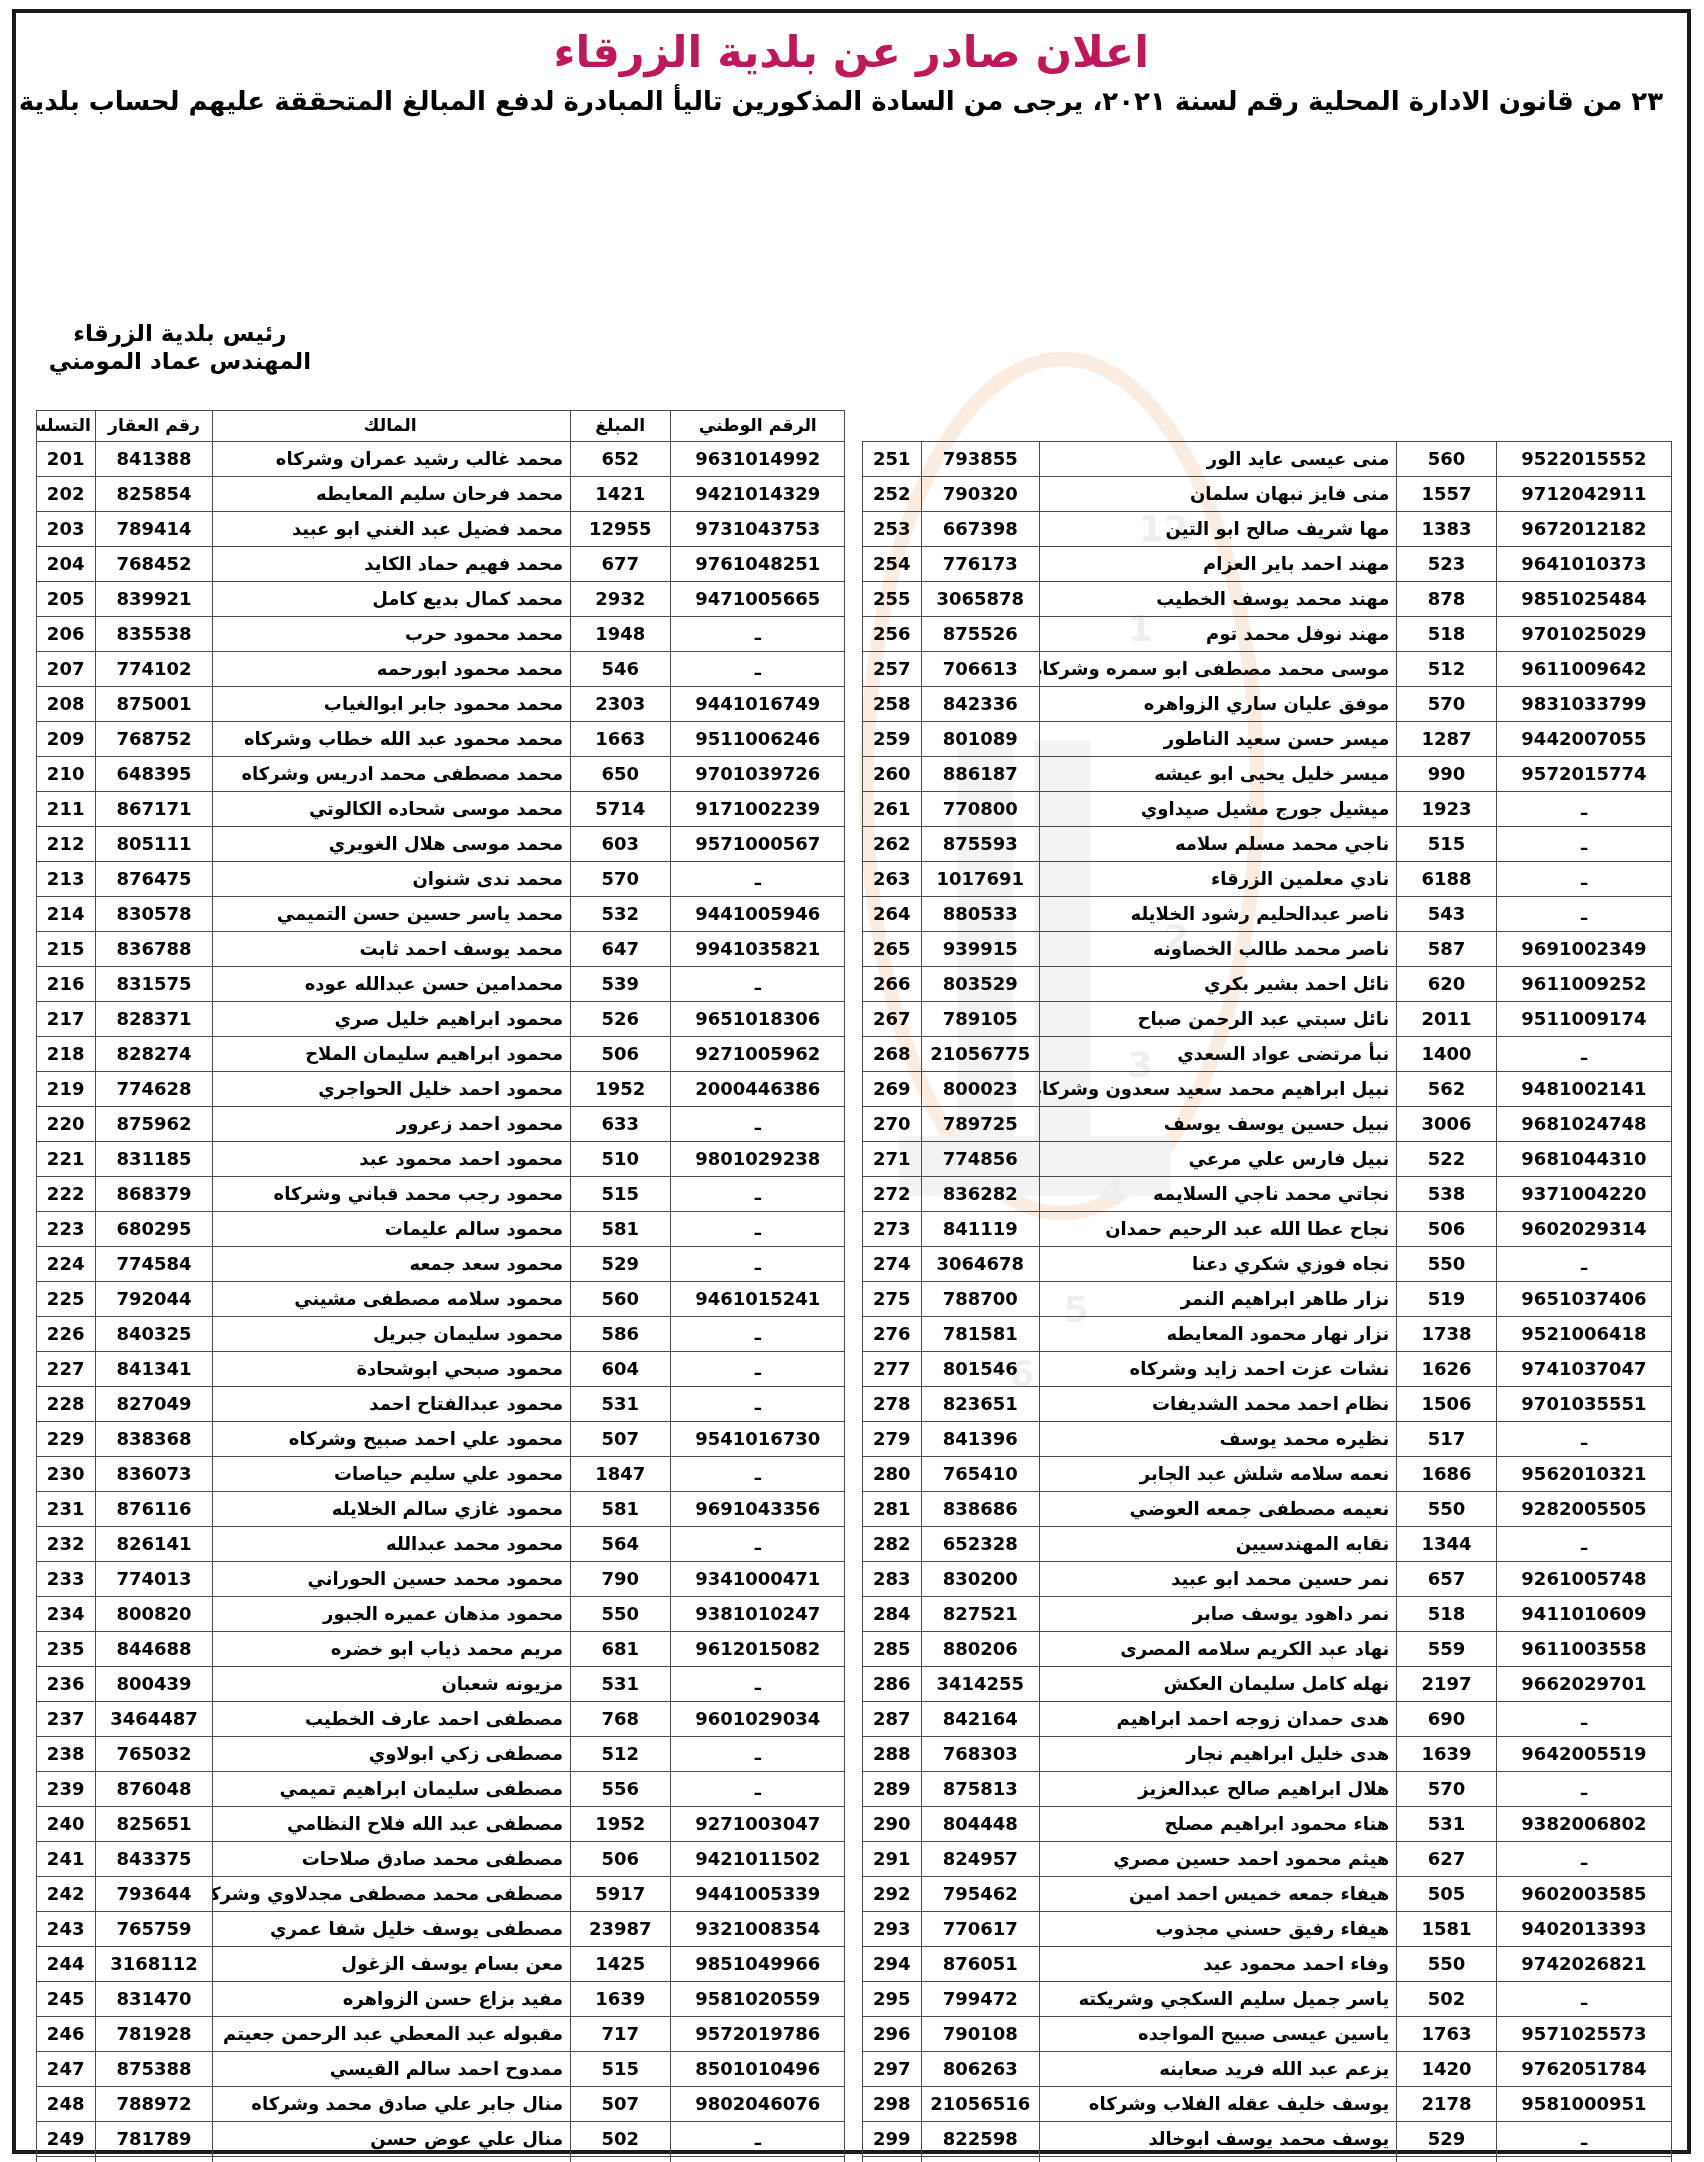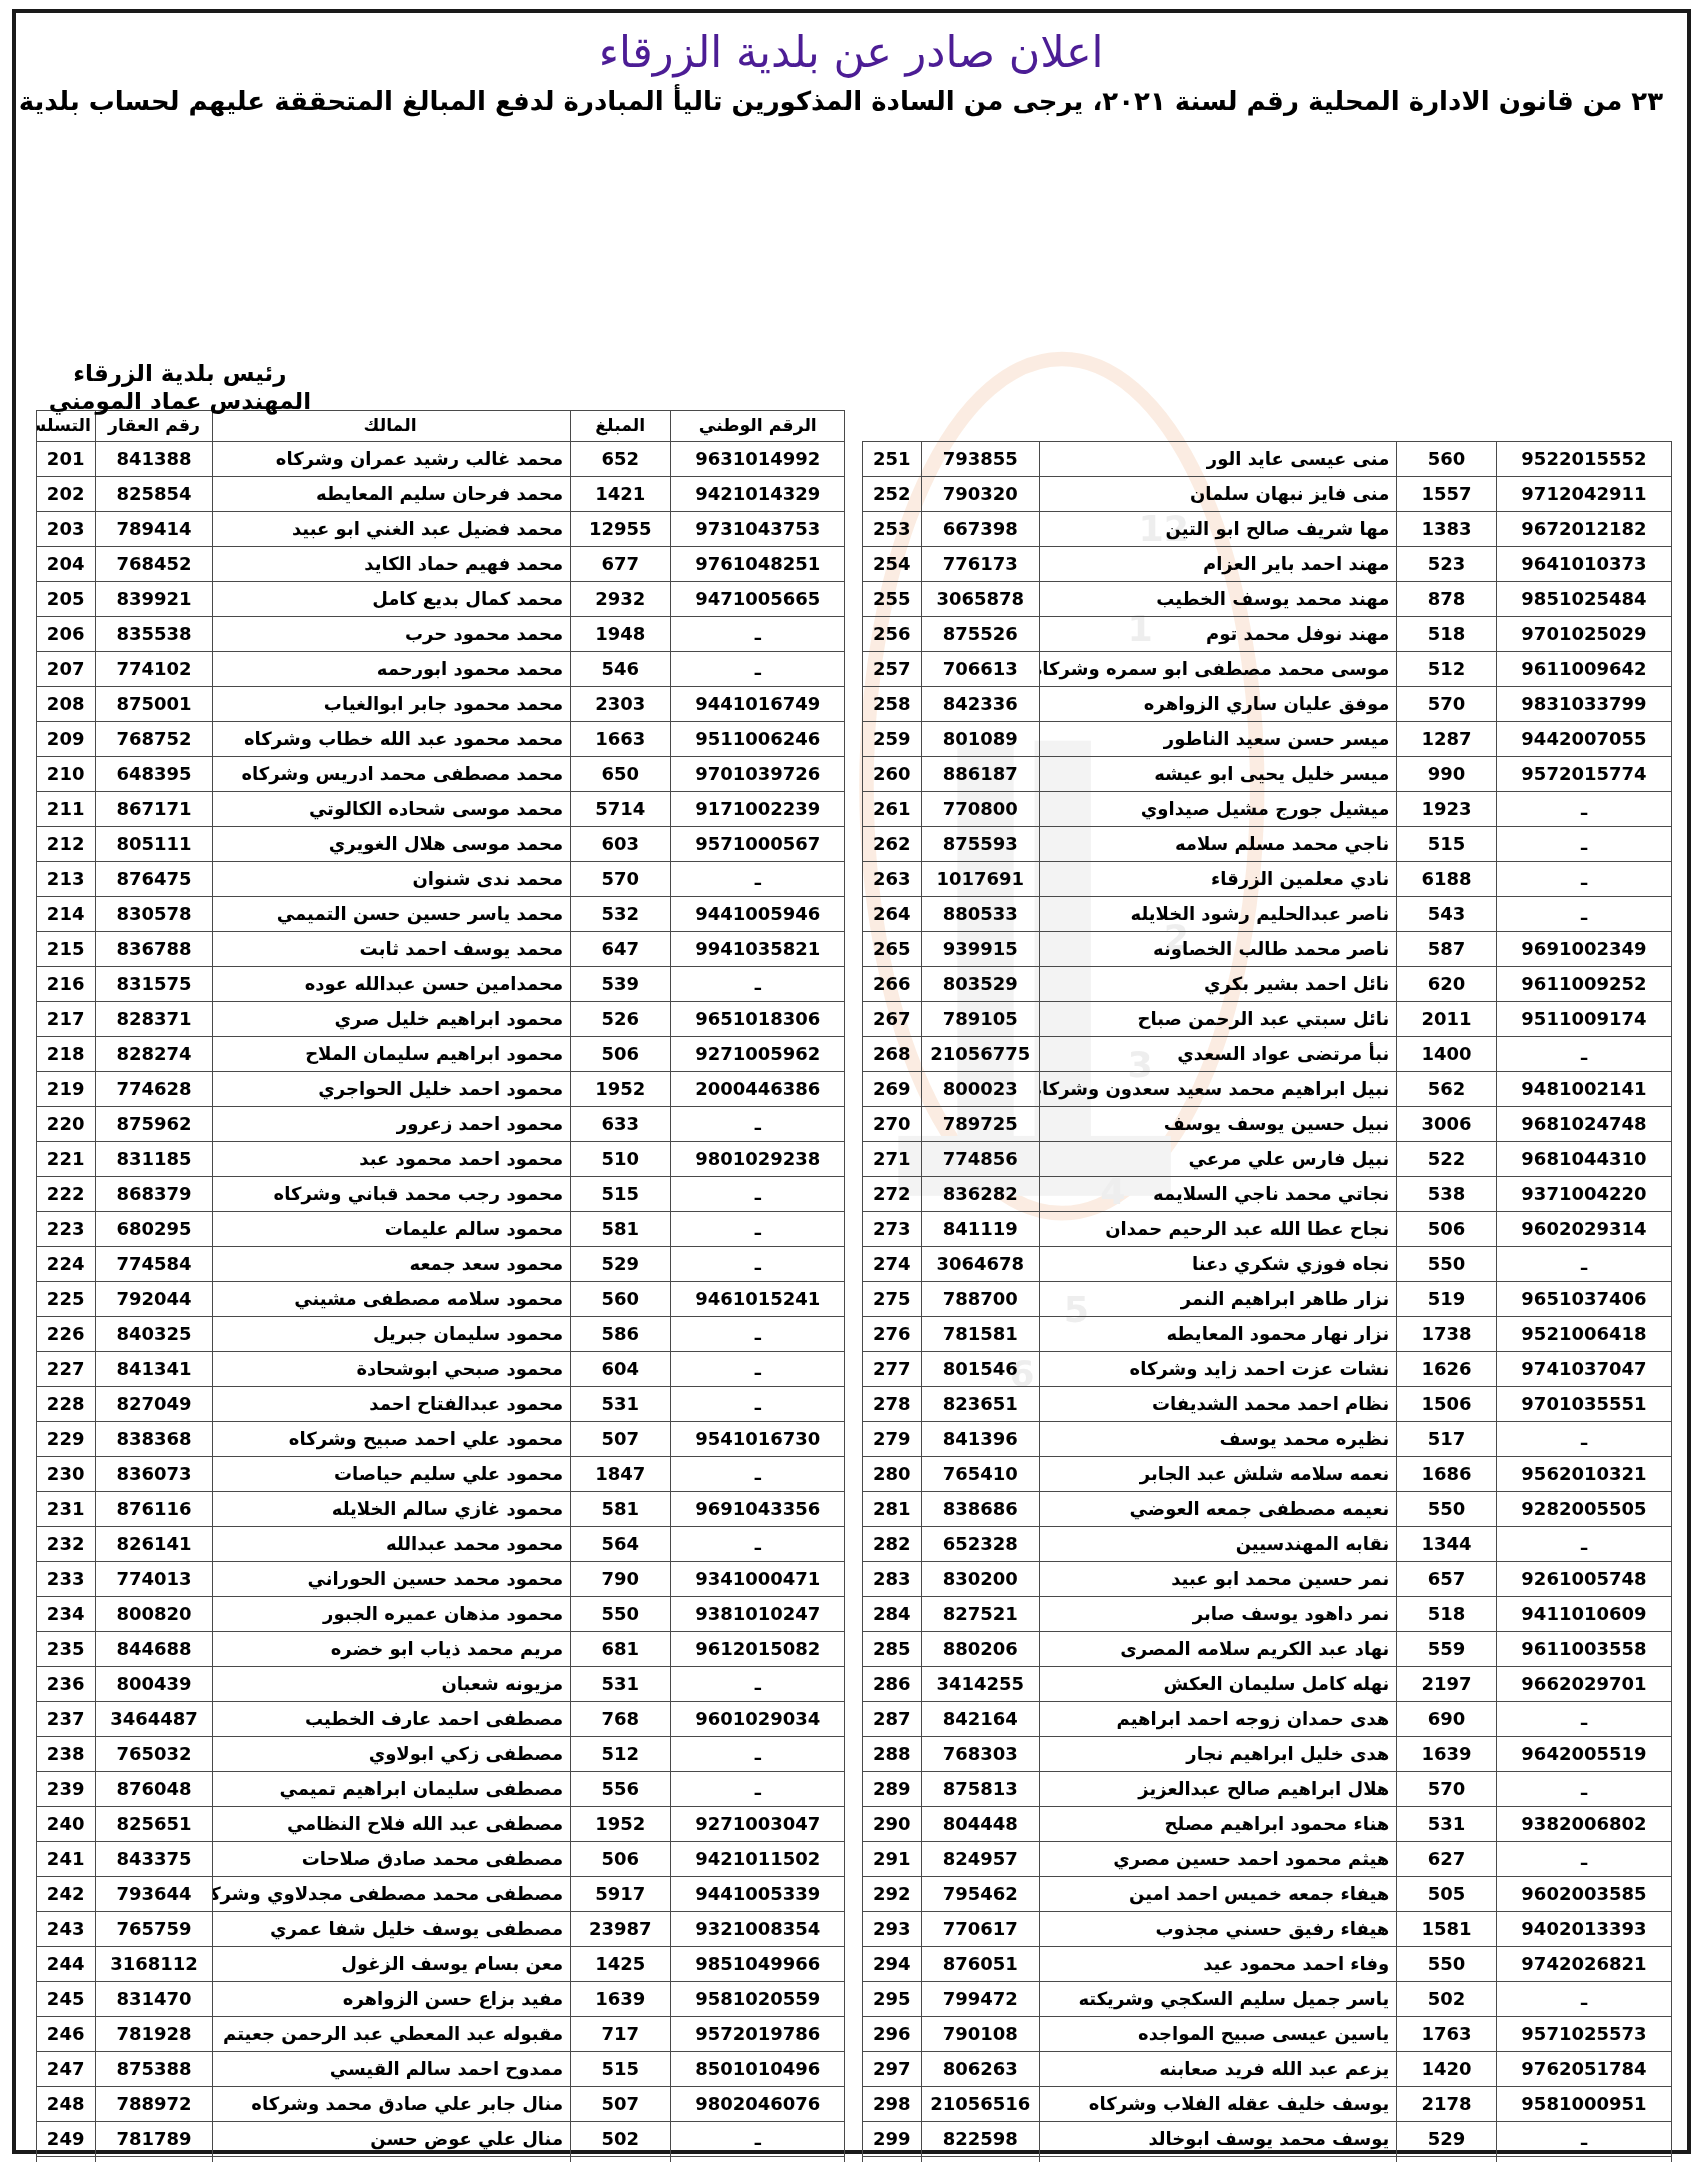--- a/index.html
+++ b/index.html
@@ -35,23 +35,23 @@
   }
   
   #header {
     position: relative;
     z-index: 3;
     padding: 12.7px 23.6px 0 23.6px;
   }
   #doc-title {
     text-align: center;
     font-size: 43px;
-    font-weight: 400;
+    font-weight: 700;
     letter-spacing: -0.5px;
-    color: #4c1d95;
+    color: #be185d;
     margin: 3.6px 0 7.3px 0;
     line-height: 1.1;
   }
   .body-line {
     text-align: justify;
     text-align-last: justify;
     font-size: 26px;
     font-weight: 700;
     color: #000;
     line-height: 1.32;
@@ -61,21 +61,20 @@
   #sign-block {
     position: absolute;
     left: 33px;
     top: 307px;
     text-align: center;
     font-size: 23px;
     font-weight: 700;
     line-height: 1.2;
     color: #000;
     z-index: 4;
-    margin-top: 40px;
   }
   #note-line {
     position: absolute;
     right: 0; left: 0;
     top: 338px;
     text-align: center;
     font-size: 27px;
     font-weight: 700;
     color: #000;
     z-index: 4;

